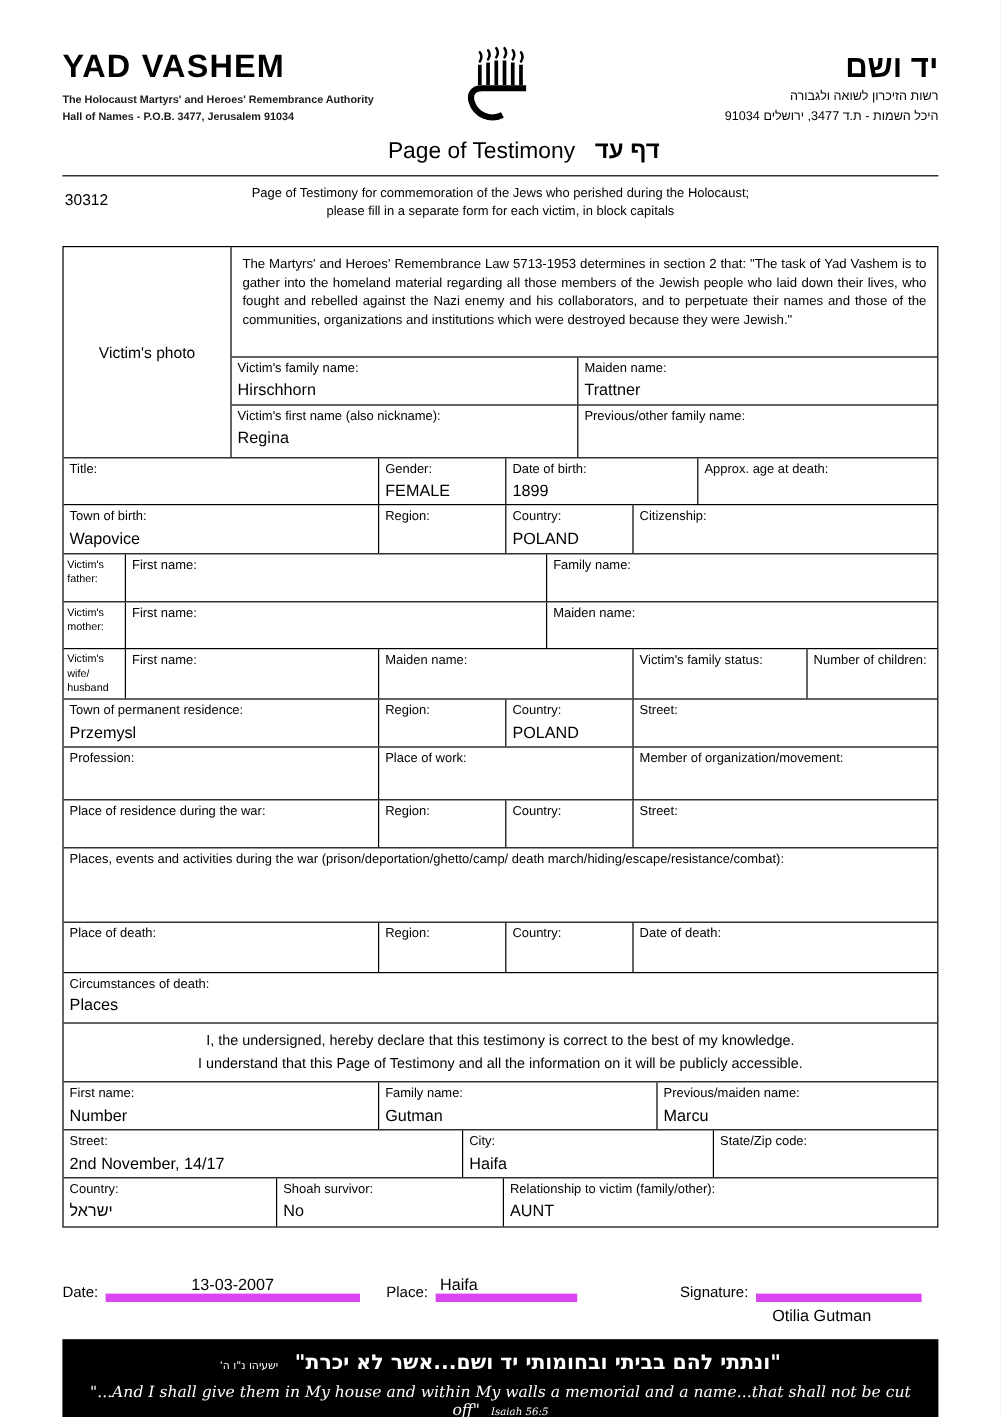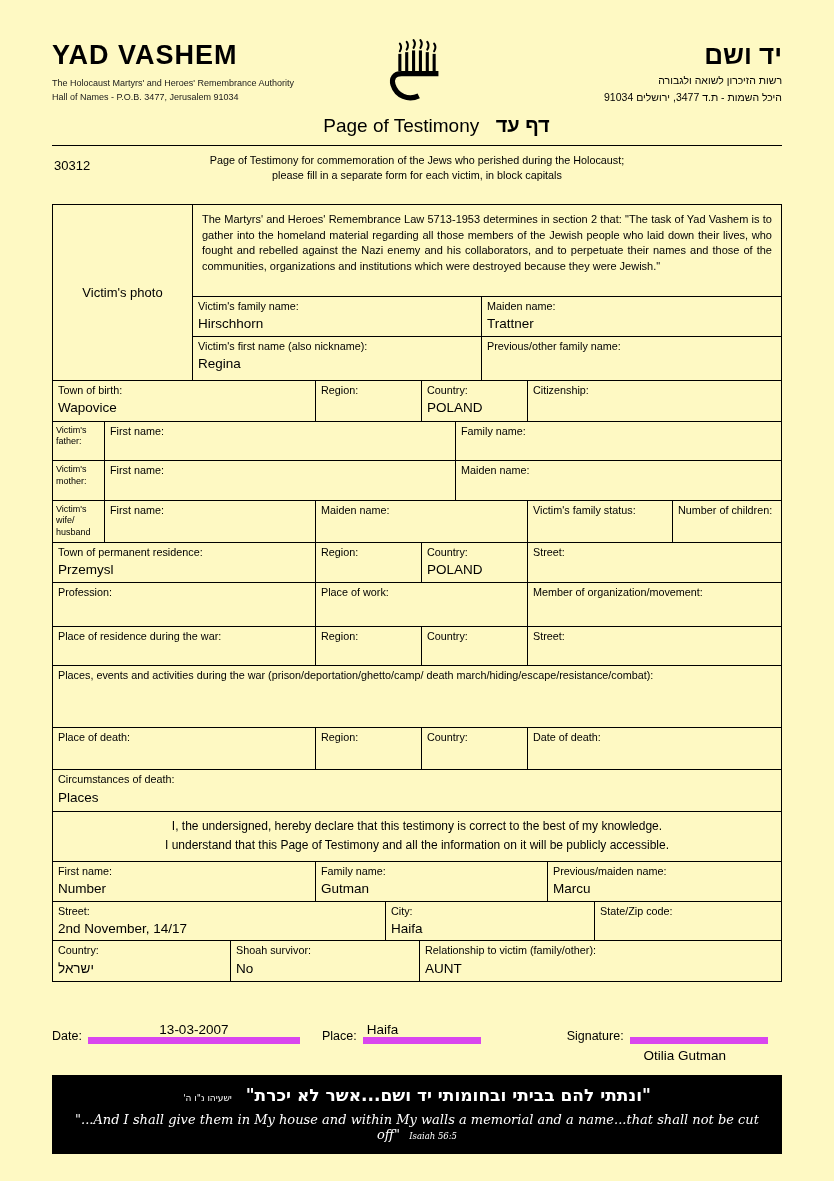--- a/index.html
+++ b/index.html
@@ -1,25 +1,25 @@
 <!DOCTYPE html>
 <html><head>
 <meta charset="utf-8">
 <style>
   * { margin:0; padding:0; box-sizing:border-box; }
   html,body { background:#e8e8e8; }
   .page {
-    width:834px; height:1181px; margin:0 auto; background:#fef9c3; color:#000;
+    width:834px; height:1181px; margin:0 auto; background:#ffffff; color:#000;
     font-family:"Liberation Sans","DejaVu Sans",sans-serif; position:relative; overflow:hidden;
   }
   
   .hdr { display:flex; justify-content:space-between; align-items:flex-start; padding:40px 52px 0; }
   .hdr-left { width:300px; }
   .org-en { font-size:27px; font-weight:bold; letter-spacing:1px; }
-  .org-sub { font-size:9px; color:#1a1a1a; margin-top:3px; line-height:1.25; }
+  .org-sub { font-size:9px; color:#1a1a1a; margin-top:3px; line-height:1.25;font-weight:bold; }
   .org-en + .org-sub { margin-top:7px; }
   .hdr-logo { width:64px; margin-top:-8px; text-align:center; }
   .hdr-right { width:300px; text-align:right; direction:rtl; }
   .org-he { font-size:26px; font-weight:bold; }
   .org-sub-he { font-size:10.5px; margin-top:3px; line-height:1.3; }
   
   .title-row { text-align:center; margin-top:0px;padding-left:39px; }
   .title-en { font-size:19px; }
   .title-he { font-size:20px; font-weight:bold; margin-left:12px; }
   .rule { border-top:1px solid #000; margin:8px 52px 0; }
@@ -134,20 +134,38 @@
             <div class="val">Regina</div>
           </div>
           <div class="c last">
             <div class="lbl">Previous/other family name:</div>
             <div class="val"></div>
           </div>
         </div>
       </div>
     </div>
 
+    <div class="r" style="min-height:36px">
+      <div class="c" style="width:263px">
+        <div class="lbl">Title:</div>
+        <div class="val"></div>
+      </div>
+      <div class="c" style="width:106px">
+        <div class="lbl">Gender:</div>
+        <div class="val">FEMALE</div>
+      </div>
+      <div class="c" style="width:160px">
+        <div class="lbl">Date of birth:</div>
+        <div class="val">1899</div>
+      </div>
+      <div class="c last">
+        <div class="lbl">Approx. age at death:</div>
+        <div class="val"></div>
+      </div>
+    </div>
 
     <div class="r" style="min-height:41px">
       <div class="c" style="width:263px">
         <div class="lbl">Town of birth:</div>
         <div class="val">Wapovice</div>
       </div>
       <div class="c" style="width:106px">
         <div class="lbl">Region:</div>
         <div class="val"></div>
       </div>

